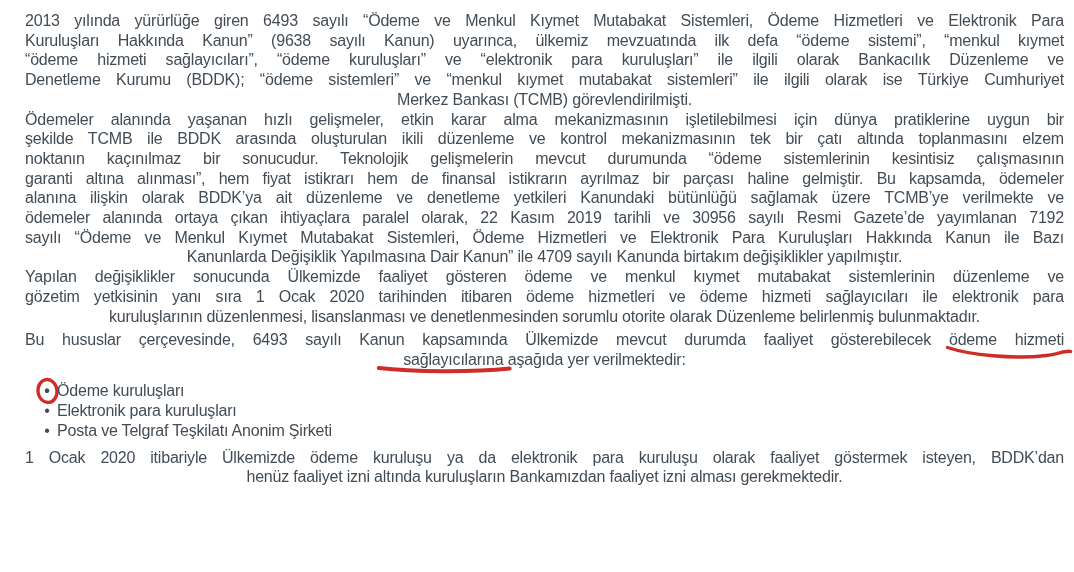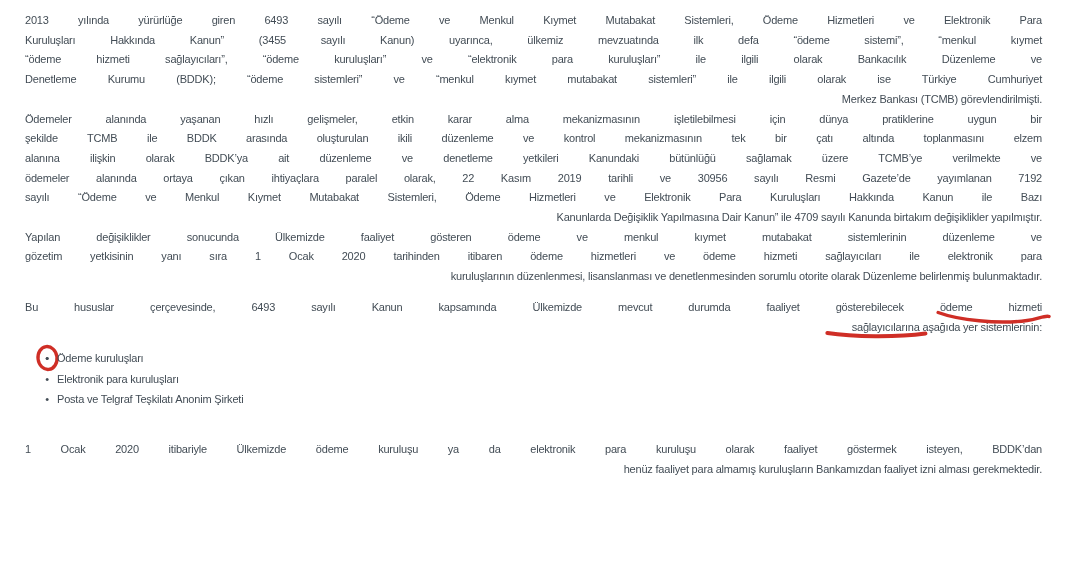--- a/index.html
+++ b/index.html
@@ -8,33 +8,33 @@
     background: #ffffff;
   }
   body {
     width: 1074px;
     height: 572px;
     overflow: hidden;
     font-family: "Liberation Sans", sans-serif;
     color: #424c55;
   }
   .doc {
-    padding: 11px 32px 0 25px;
-    font-size: 11px;
+    padding: 11px 10px 0 25px;
+    font-size: 16px;
     line-height: 19.7px;
     letter-spacing: -0.2px;
   }
   .para { margin: 0; }
-  .para.gap-before { margin-top: 11px; }
+  .para.gap-before { margin-top: 4px; }
   .ln { white-space: normal; }
   .ln.j {
     text-align: justify;
     text-align-last: justify;
   }
-  .ln.last { text-align: right; }
+  .ln.last { text-align: center; }
 
   
   .mark { position: relative; white-space: nowrap; }
   .mark svg {
     position: absolute;
     overflow: visible;
     pointer-events: none;
   }
   .swoosh1 {
     left: -5px; right: -10px; bottom: -12px;
@@ -66,38 +66,40 @@
   }
   .dot .circle-svg {
     position: absolute;
     left: -4px;
     top: -4px;
     width: 27px;
     height: 28px;
     overflow: visible;
     pointer-events: none;
   }
-  .p5 { margin-top: 31px; }
+  .p5 { margin-top: 6px; }
 </style>
 </head>
 <body>
 
 <main class="doc">
 
   <section class="para">
     <div class="ln j">2013 yılında yürürlüğe giren 6493 sayılı “Ödeme ve Menkul Kıymet Mutabakat Sistemleri, Ödeme Hizmetleri ve Elektronik Para</div>
-    <div class="ln j">Kuruluşları Hakkında Kanun” (3455 sayılı Kanun) uyarınca, ülkemiz mevzuatında ilk defa “ödeme sistemi”, “menkul kıymet</div>
+    <div class="ln j">Kuruluşları Hakkında Kanun” (9638 sayılı Kanun) uyarınca, ülkemiz mevzuatında ilk defa “ödeme sistemi”, “menkul kıymet</div>
     <div class="ln j">“ödeme hizmeti sağlayıcıları”, “ödeme kuruluşları” ve “elektronik para kuruluşları” ile ilgili olarak Bankacılık Düzenleme ve</div>
     <div class="ln j">Denetleme Kurumu (BDDK); “ödeme sistemleri” ve “menkul kıymet mutabakat sistemleri” ile ilgili olarak ise Türkiye Cumhuriyet</div>
     <div class="ln last">Merkez Bankası (TCMB) görevlendirilmişti.</div>
   </section>
 
   <section class="para">
     <div class="ln j">Ödemeler alanında yaşanan hızlı gelişmeler, etkin karar alma mekanizmasının işletilebilmesi için dünya pratiklerine uygun bir</div>
     <div class="ln j">şekilde TCMB ile BDDK arasında oluşturulan ikili düzenleme ve kontrol mekanizmasının tek bir çatı altında toplanmasını elzem</div>
+    <div class="ln j">noktanın kaçınılmaz bir sonucudur. Teknolojik gelişmelerin mevcut durumunda “ödeme sistemlerinin kesintisiz çalışmasının</div>
+    <div class="ln j">garanti altına alınması”, hem fiyat istikrarı hem de finansal istikrarın ayrılmaz bir parçası haline gelmiştir. Bu kapsamda, ödemeler</div>
     <div class="ln j">alanına ilişkin olarak BDDK’ya ait düzenleme ve denetleme yetkileri Kanundaki bütünlüğü sağlamak üzere TCMB’ye verilmekte ve</div>
     <div class="ln j">ödemeler alanında ortaya çıkan ihtiyaçlara paralel olarak, 22 Kasım 2019 tarihli ve 30956 sayılı Resmi Gazete’de yayımlanan 7192</div>
     <div class="ln j">sayılı “Ödeme ve Menkul Kıymet Mutabakat Sistemleri, Ödeme Hizmetleri ve Elektronik Para Kuruluşları Hakkında Kanun ile Bazı</div>
     <div class="ln last">Kanunlarda Değişiklik Yapılmasına Dair Kanun” ile 4709 sayılı Kanunda birtakım değişiklikler yapılmıştır.</div>
   </section>
 
   <section class="para">
     <div class="ln j">Yapılan değişiklikler sonucunda Ülkemizde faaliyet gösteren ödeme ve menkul kıymet mutabakat sistemlerinin düzenleme ve</div>
     <div class="ln j">gözetim yetkisinin yanı sıra 1 Ocak 2020 tarihinden itibaren ödeme hizmetleri ve ödeme hizmeti sağlayıcıları ile elektronik para</div>
     <div class="ln last">kuruluşlarının düzenlenmesi, lisanslanması ve denetlenmesinden sorumlu otorite olarak Düzenleme belirlenmiş bulunmaktadır.</div>
@@ -113,21 +115,21 @@
         </svg>
       </span>
     </div>
     <div class="ln last">
       <span class="mark">
         <span>sağlayıcılarına</span>
         <svg class="swoosh2" viewBox="0 0 150 11" preserveAspectRatio="none">
           <path d="M2 4 C 40 8, 105 8.5, 148 4.5" fill="none" stroke="#cf2e26" stroke-width="4" stroke-linecap="round" vector-effect="non-scaling-stroke"></path>
         </svg>
       </span>
-      <span>aşağıda yer sistemlerinin:</span>
+      <span>aşağıda yer verilmektedir:</span>
     </div>
   </section>
 
   <ul class="bullets">
     <li>
       <span class="dot">
         <span>•</span>
         <svg class="circle-svg" viewBox="0 0 27 28">
           <ellipse cx="13.5" cy="14" rx="9.5" ry="11.5" transform="rotate(-7 13.5 14)" fill="none" stroke="#cf2e26" stroke-width="3.3" stroke-linecap="round"></ellipse>
         </svg>
@@ -148,16 +150,16 @@
     <li>
       <span class="dot">
         <span>•</span>
       </span>
       <span>Posta ve Telgraf Teşkilatı Anonim Şirketi</span>
     </li>
   </ul>
 
   <section class="para p5">
     <div class="ln j">1 Ocak 2020 itibariyle Ülkemizde ödeme kuruluşu ya da elektronik para kuruluşu olarak faaliyet göstermek isteyen, BDDK’dan</div>
-    <div class="ln last">henüz faaliyet para almamış kuruluşların Bankamızdan faaliyet izni alması gerekmektedir.</div>
+    <div class="ln last">henüz faaliyet izni altında kuruluşların Bankamızdan faaliyet izni alması gerekmektedir.</div>
   </section>
 
 </main>
 
 </body></html>

